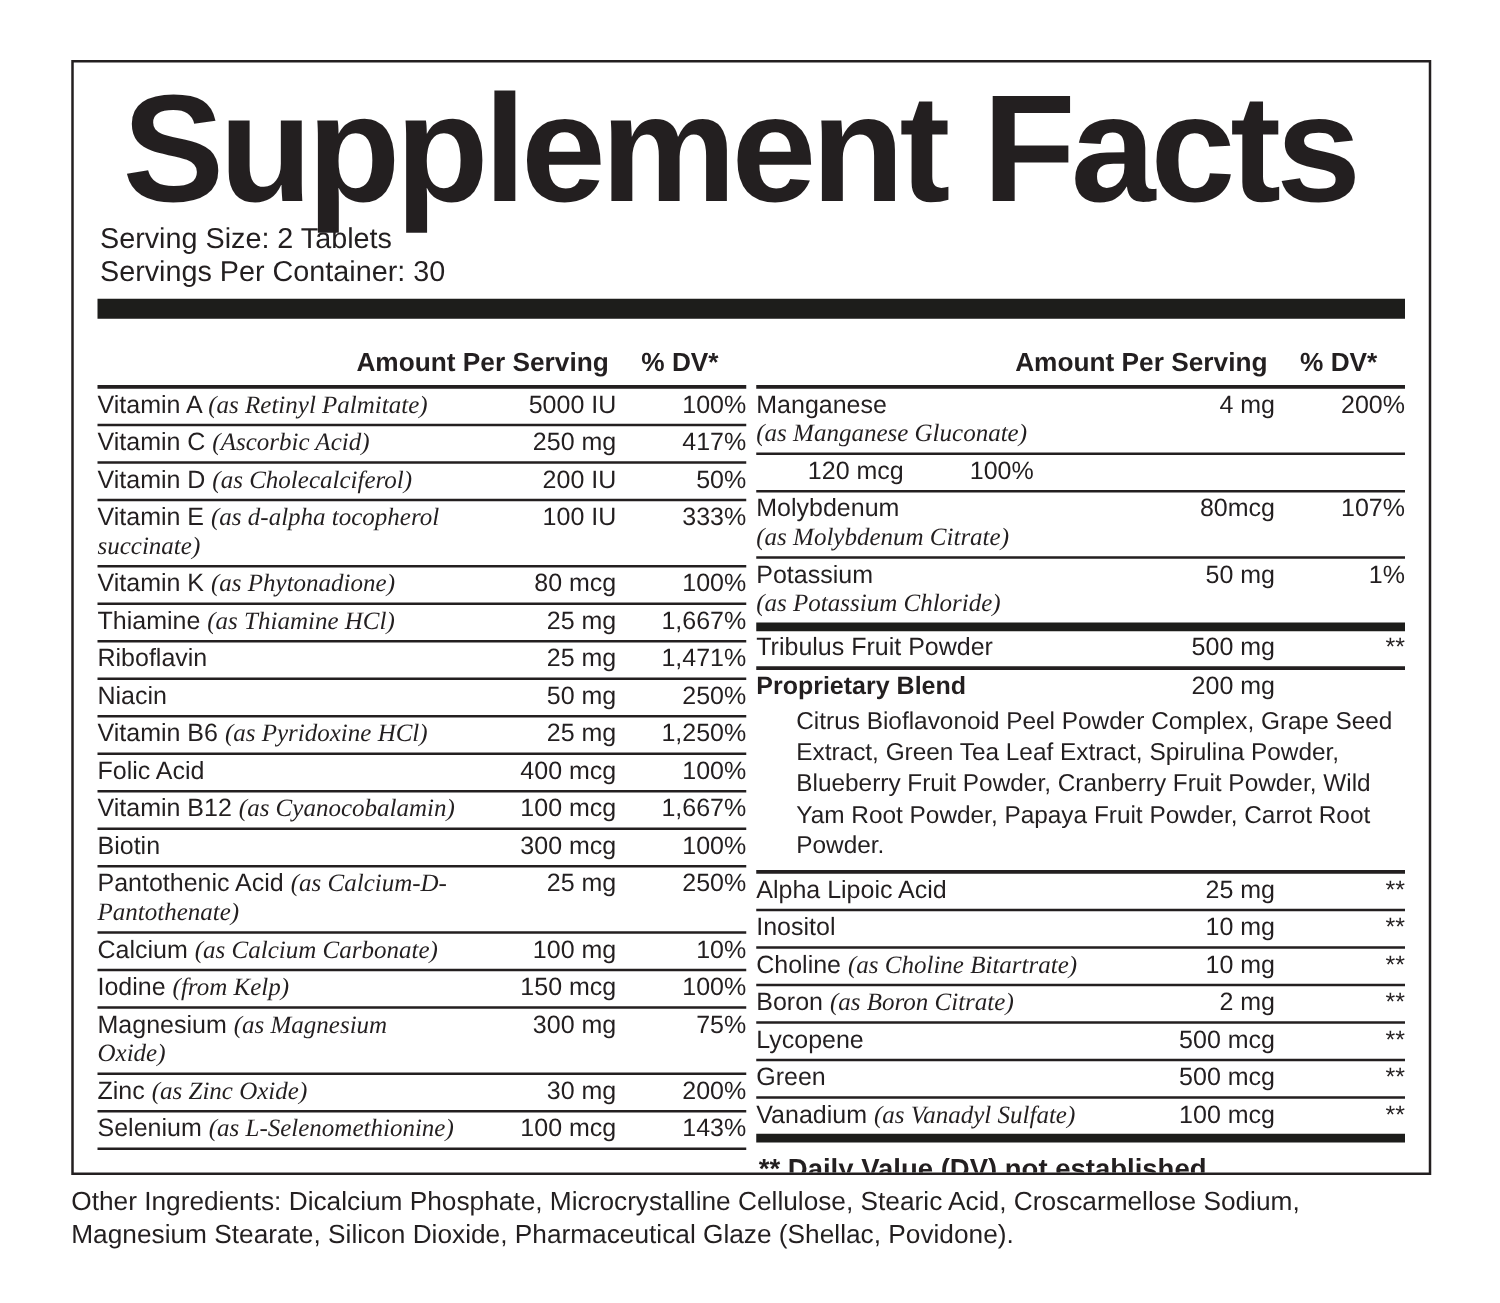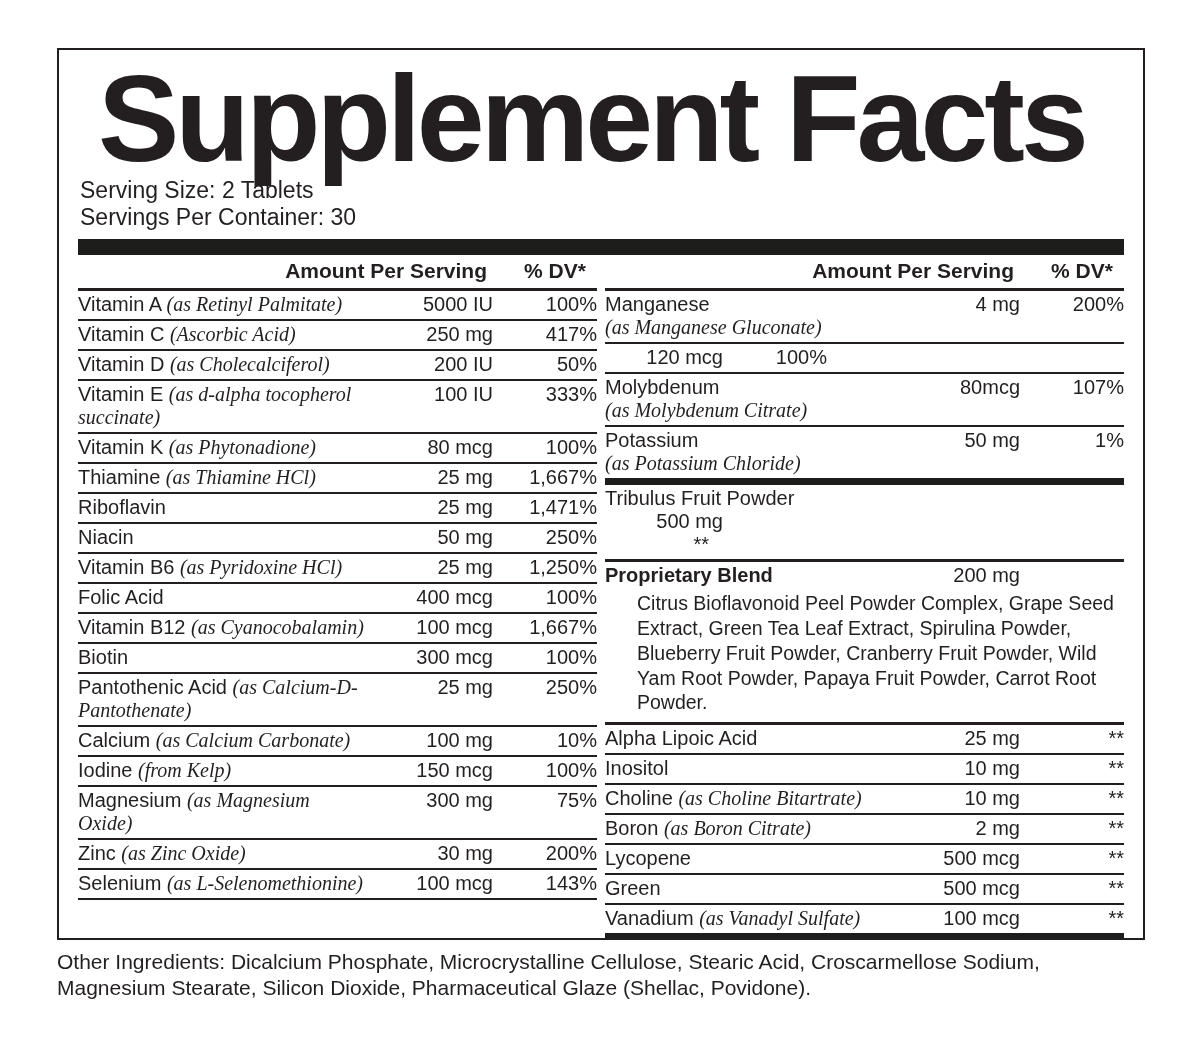--- a/index.html
+++ b/index.html
@@ -2,34 +2,34 @@
 <html><head>
 <meta charset="utf-8">
 <style>
   html,body{margin:0;padding:0;background:#ffffff;}
   body{width:1200px;height:1042px;font-family:"Liberation Sans",sans-serif;color:#231f20;-webkit-font-smoothing:antialiased;}
   .page{padding:48px 55px 0 57px;box-sizing:border-box;}
   .panel{border:2px solid #231f20;box-sizing:border-box;width:1088px;height:892px;padding:12px 19px 0 19px;overflow:hidden;background:#fff;}
   .title{font-size:122px;font-weight:bold;letter-spacing:-4px;line-height:0.78;margin:10px 0 10px 20px;white-space:nowrap;}
   .serving{font-size:23px;line-height:1.18;margin-left:2px;}
   .bar-thick-top{height:16px;background:#1d1d1b;margin-top:8px;}
-  .columns{display:flex;gap:8px;margin-top:0;}
+  .columns{display:flex;gap:8px;margin-top:20px;}
   .col{flex:1;min-width:0;}
   .col-header{display:flex;font-size:21px;font-weight:bold;padding:4px 0 5px;border-bottom:3px solid #231f20;}
   .h-amt{flex:1;text-align:right;padding-right:26px;}
-  .h-dv{width:84px;text-align:center;}
+  .h-dv{width:84px;text-align:left;}
   .row{display:flex;border-bottom:2px solid #231f20;padding:2px 0 3px;font-size:20px;line-height:1.15;}
   .row .name{flex:1;padding-right:8px;}
   .row .amt{width:118px;text-align:right;white-space:nowrap;}
   .row .dv{width:104px;text-align:right;white-space:nowrap;}
   .qual{font-style:italic;font-family:Liberation Serif, serif;}
   .qual-block{display:block;}
   .row.bold .name{font-weight:bold;}
   .row.no-line{border-bottom:none;}
-  .row.after-medium{border-bottom-width:3px;flex-direction:column;}
+  .row.after-medium{border-bottom-width:3px;}
   .bar{height:7px;background:#1d1d1b;}
   .desc{border-bottom:3px solid #231f20;padding:1px 0 7px 32px;font-size:19.5px;line-height:1.27;}
   .footnote{font-weight:bold;font-size:22px;padding:8px 0 0 2px;}
   .other-ing{margin-top:9px;font-size:21px;line-height:1.24;width:1088px;}
   .oi-label{font-weight:normal;}
 </style>
 </head>
 <body>
 
 <div class="page">

